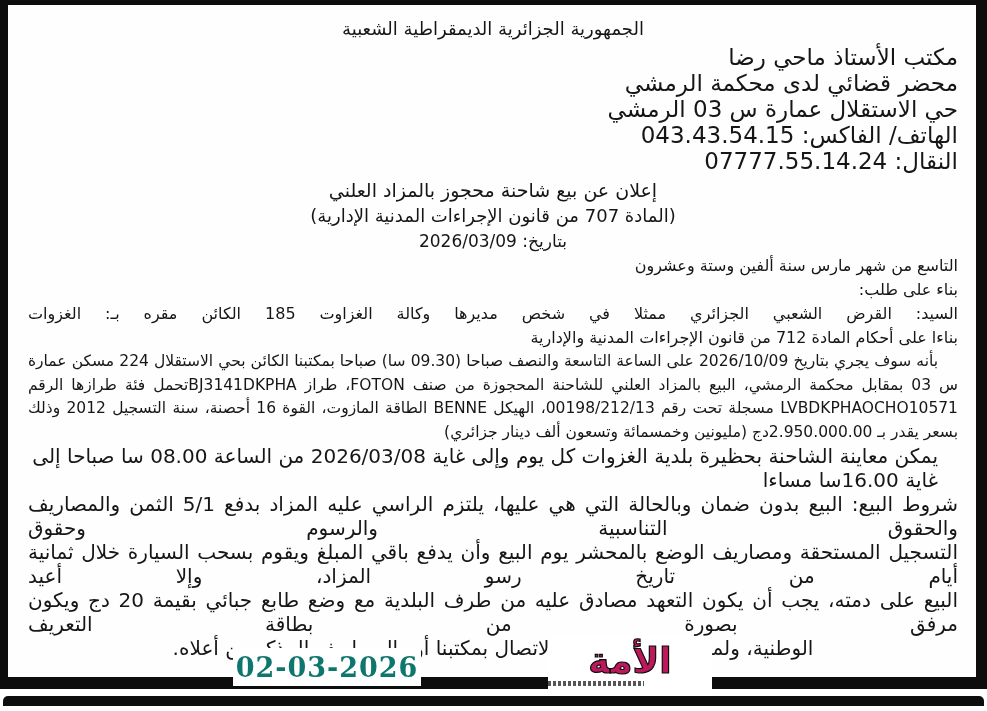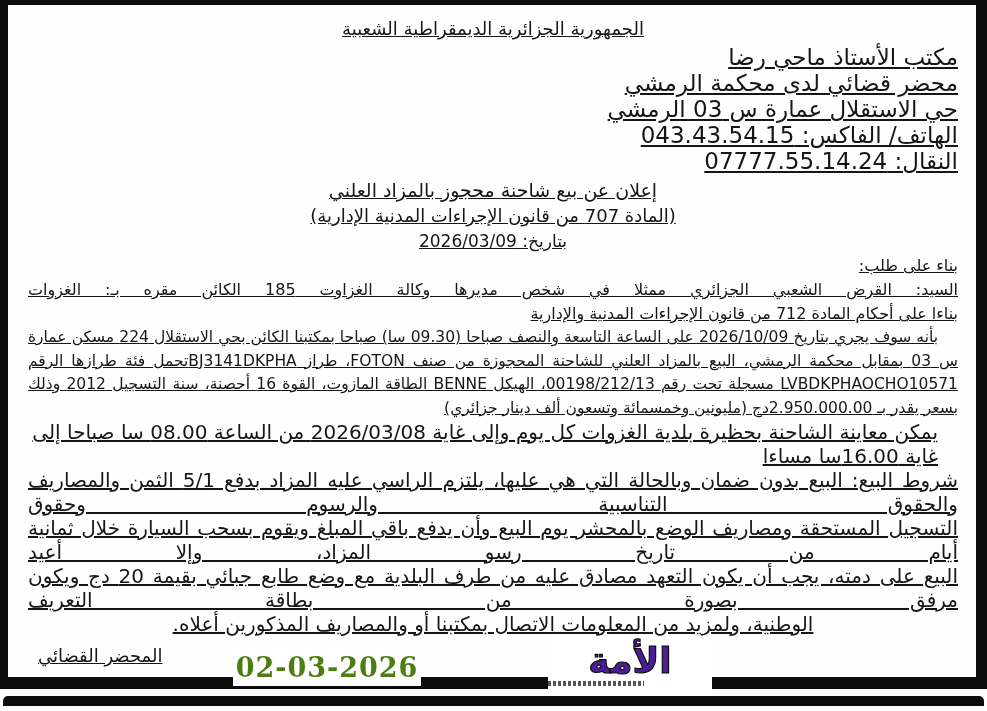--- a/index.html
+++ b/index.html
@@ -13,21 +13,20 @@
   }
   
   .doc-frame{
     position:absolute;left:0;top:0;
     width:987px;height:689px;
     box-sizing:border-box;
     border-style:solid;border-color:#0d0d0d;
     border-width:5px 11px 12px 8px;
     background:#fefefe;
     z-index:1;
-    text-decoration:underline;
   }
   
   .wm{position:absolute;z-index:0;pointer-events:none;white-space:nowrap;
       color:rgba(0,0,0,0.05);-webkit-text-stroke:2px rgba(0,0,0,0.11);}
   .wm-big{left:135px;top:-10px;font-size:150px;font-weight:900;
           letter-spacing:14px;transform:rotate(36deg);transform-origin:left top;}
   .wm-serif{font-family:"DejaVu Serif",serif;font-style:italic;
             -webkit-text-stroke:1.5px rgba(0,0,0,0.13);}
   .wm-l1{left:160px;top:138px;font-size:50px;transform:rotate(35deg);transform-origin:left top;}
   .wm-l2{left:90px;top:198px;font-size:46px;transform:rotate(35deg);transform-origin:left top;}
@@ -50,30 +49,30 @@
   .indent{padding-right:20px;}
   .cond{font-size:20px;line-height:24px;}
   .sig{font-size:18px;line-height:24px;margin-top:8px;text-align:left;padding-left:10px;}
   
   .stamp-box{
     position:absolute;z-index:3;
     left:233px;top:648px;width:188px;height:38px;
     background:#ffffff;
     display:flex;align-items:center;justify-content:center;
     font-family:"DejaVu Serif",serif;font-weight:bold;
-    font-size:27px;letter-spacing:1px;color:#4d7c0f;
+    font-size:27px;letter-spacing:1px;color:#0f766e;
   }
   .logo-box{
     position:absolute;z-index:3;
     left:548px;top:636px;width:164px;height:56px;
     background:#ffffff;
     display:flex;flex-direction:column;align-items:center;justify-content:center;
   }
   .logo-text{
-    font-size:36px;font-weight:900;line-height:36px;color:#4c1d95;
+    font-size:36px;font-weight:900;line-height:36px;color:#be185d;
     -webkit-text-stroke:1.2px #0b0b0b;direction:rtl;
   }
   .logo-tagline{
     width:96px;height:5px;margin-top:2px;align-self:flex-start;margin-right:8px;
     background:repeating-linear-gradient(90deg,#555 0 3px,#fff 3px 5px);
   }
   .bottom-bar{
     position:absolute;z-index:1;
     left:3px;right:3px;top:696px;height:10px;
     background:#0d0d0d;border-radius:5px 5px 0 0;
@@ -98,37 +97,37 @@
         <div>محضر قضائي لدى محكمة الرمشي</div>
         <div>حي الاستقلال عمارة س 03 الرمشي</div>
         <div>الهاتف/ الفاكس: 043.43.54.15</div>
         <div>النقال: 07777.55.14.24</div>
       </div>
 
       <div class="t1 c">إعلان عن بيع شاحنة محجوز بالمزاد العلني</div>
       <div class="t2 c">(المادة  707 من قانون الإجراءات المدنية الإدارية)</div>
       <div class="t3 c">بتاريخ: 2026/03/09</div>
 
+      <div class="line r">التاسع من شهر مارس سنة ألفين وستة وعشرون</div>
       <div class="line r">بناء على طلب:</div>
       <div class="line jl">السيد: القرض الشعبي الجزائري ممثلا في شخص مديرها وكالة الغزاوت 185 الكائن مقره بـ: الغزوات</div>
       <div class="line r">بناءا على أحكام المادة 712 من قانون الإجراءات المدنية والإدارية</div>
 
       <div class="ann jl indent">بأنه سوف يجري بتاريخ 2026/10/09 على الساعة التاسعة والنصف صباحا (09.30 سا) صباحا بمكتبنا الكائن بحي الاستقلال 224 مسكن عمارة</div>
       <div class="ann jl">س 03 بمقابل محكمة الرمشي، البيع بالمزاد العلني للشاحنة المحجوزة من صنف FOTON، طراز BJ3141DKPHAتحمل فئة طرازها الرقم</div>
       <div class="ann jl">LVBDKPHAOCHO10571 مسجلة تحت رقم 00198/212/13، الهيكل BENNE الطاقة المازوت، القوة 16 أحصنة، سنة التسجيل 2012 وذلك</div>
       <div class="ann r">بسعر يقدر بـ 2.950.000.00دج (مليونين وخمسمائة وتسعون ألف دينار جزائري)</div>
 
       <div class="cond r indent">يمكن معاينة الشاحنة بحظيرة بلدية الغزوات كل يوم وإلى غاية 2026/03/08 من الساعة 08.00 سا صباحا إلى غاية 16.00سا مساءا</div>
 
       <div class="cond jl">شروط البيع: البيع بدون ضمان وبالحالة التي هي عليها، يلتزم الراسي عليه المزاد بدفع 5/1 الثمن والمصاريف والحقوق التناسبية والرسوم وحقوق</div>
       <div class="cond jl">التسجيل المستحقة ومصاريف الوضع بالمحشر يوم البيع وأن يدفع باقي المبلغ ويقوم بسحب السيارة خلال ثمانية أيام من تاريخ رسو المزاد، وإلا أعيد</div>
       <div class="cond jl">البيع على دمته، يجب أن يكون التعهد مصادق عليه من طرف البلدية مع وضع طابع جبائي بقيمة 20 دج ويكون مرفق بصورة من بطاقة التعريف</div>
       <div class="cond c">الوطنية، ولمزيد من المعلومات الاتصال بمكتبنا أو والمصاريف المذكورين أعلاه.</div>
 
-      <div class="sig">المحضر القضائي</div>
 
     </div>
   </div>
 
   <div class="stamp-box">
     <span>02-03-2026</span>
   </div>
 
   <div class="logo-box">
     <div class="logo-text">الأمة</div>

